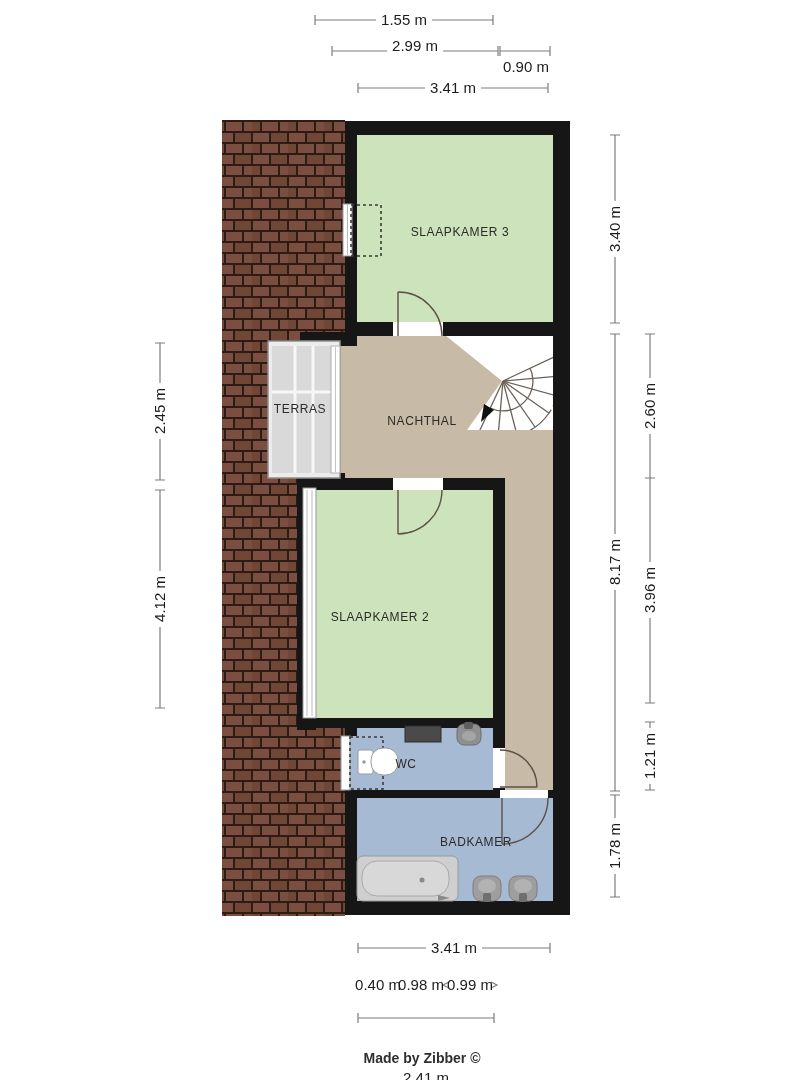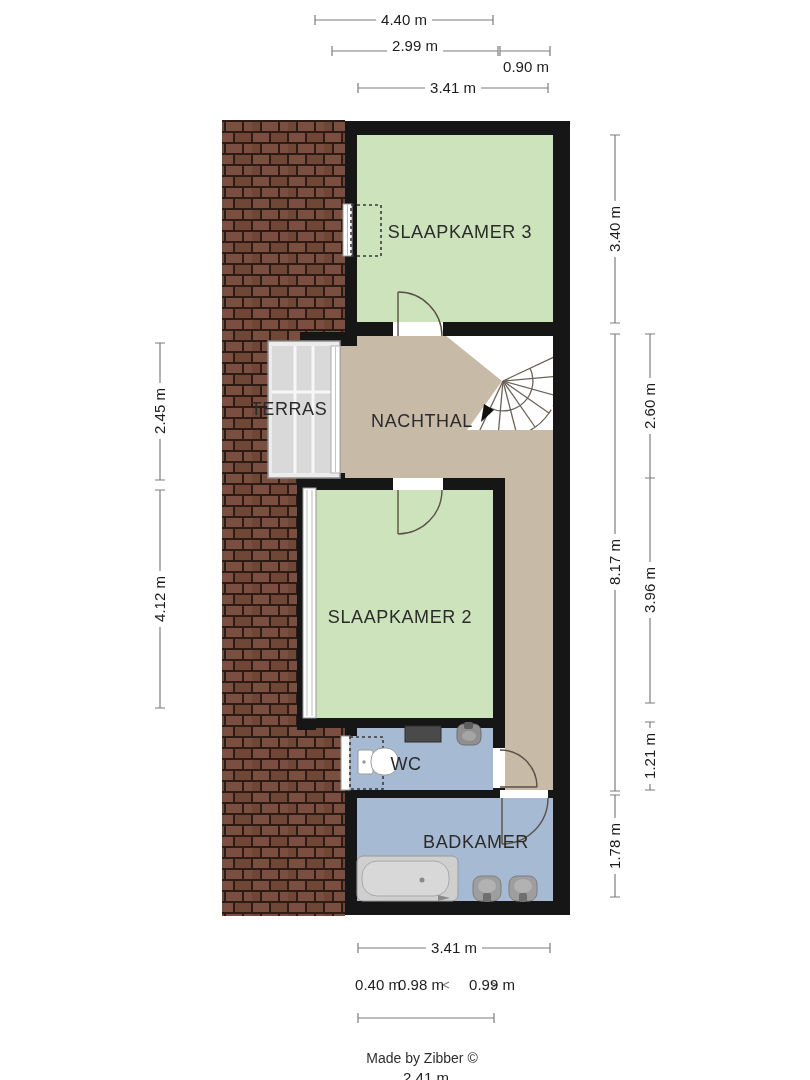--- a/index.html
+++ b/index.html
@@ -3,23 +3,23 @@
 <meta charset="utf-8">
 <style>
   html,body{margin:0;padding:0;background:#fff;}
   #stage{position:relative;width:810px;height:1080px;background:#fff;overflow:hidden;
          font-family:"Liberation Sans",sans-serif;}
   #plan-svg{position:absolute;left:0;top:0;}
   .dim{position:absolute;transform:translate(-50%,-50%);font-size:15px;color:#1c1c1c;
        background:#fff;padding:0 5px;white-space:nowrap;line-height:1.1;}
   .dim.v{transform:translate(-50%,-50%) rotate(-90deg);}
   .dim.noline{background:transparent;}
-  .room{position:absolute;transform:translate(-50%,-50%);font-size:18px;color:#2b2b2b;
+  .room{position:absolute;transform:translate(-50%,-50%);font-size:12px;color:#2b2b2b;
         letter-spacing:.6px;white-space:nowrap;}
-  .credit{position:absolute;transform:translate(-50%,-50%);font-size:14px;color:#2e2e2e;white-space:nowrap;}
+  .credit{position:absolute;transform:translate(-50%,-50%);font-size:14px;color:#2e2e2e;white-space:nowrap;font-weight:bold;}
 </style>
 </head>
 <body>
 
 <div id="stage">
 
 <svg id="plan-svg" width="810" height="1080" viewBox="0 0 810 1080">
   <defs>
     <pattern id="brick" width="36" height="22" patternUnits="userSpaceOnUse">
       <rect width="36" height="22" fill="#2e1b14"></rect>
@@ -179,41 +179,41 @@
       M358 83 V93 M548 83 V93 M358 943 V953 M550 943 V953 M358 1013 V1023 M494 1013 V1023
       M610 135 H620 M610 323 H620 M610 334 H620 M610 791 H620 M610 795 H620 M610 897 H620
       M645 334 H655 M645 478 H655 M645 703 H655 M645 722 H655 M645 790 H655
       M155 343 H165 M155 480 H165 M155 490 H165 M155 708 H165"></path>
     <path d="M449 982 L443 985 L449 988 M491 982 L497 985 L491 988"></path>
   </g>
 </svg>
 
   <div class="room" style="left:460px;top:232px">SLAAPKAMER 3</div>
   <div class="room" style="left:422px;top:421px">NACHTHAL</div>
-  <div class="room" style="left:289px;top:409px">TERRAS</div>
-  <div class="room" style="left:400px;top:617px">SLAAPKAMER 2</div>
+  <div class="room" style="left:300px;top:409px">TERRAS</div>
+  <div class="room" style="left:380px;top:617px">SLAAPKAMER 2</div>
   <div class="room" style="left:406px;top:764px">WC</div>
   <div class="room" style="left:476px;top:842px">BADKAMER</div>
 
-  <div class="dim" style="left:404px;top:20px">4.40 m</div>
+  <div class="dim" style="left:404px;top:20px">1.55 m</div>
   <div class="dim" style="left:415px;top:46px">2.99 m</div>
   <div class="dim" style="left:526px;top:67px">0.90 m</div>
   <div class="dim" style="left:453px;top:88px">3.41 m</div>
 
   <div class="dim v" style="left:615px;top:229px">3.40 m</div>
   <div class="dim v" style="left:615px;top:562px">8.17 m</div>
   <div class="dim v" style="left:615px;top:846px">1.78 m</div>
 
   <div class="dim v" style="left:650px;top:406px">2.60 m</div>
   <div class="dim v" style="left:650px;top:590px">3.96 m</div>
   <div class="dim v" style="left:650px;top:756px">1.21 m</div>
 
   <div class="dim v" style="left:160px;top:411px">2.45 m</div>
   <div class="dim v" style="left:160px;top:599px">4.12 m</div>
 
   <div class="dim" style="left:454px;top:948px">3.41 m</div>
   <div class="dim noline" style="left:378px;top:985px">0.40 m</div>
   <div class="dim noline" style="left:421px;top:985px">0.98 m</div>
-  <div class="dim noline" style="left:492px;top:985px">0.99 m</div>
+  <div class="dim noline" style="left:470px;top:985px">0.99 m</div>
   <div class="dim" style="left:426px;top:1078px">2.41 m</div>
 
   <div class="credit" style="left:422px;top:1058px">Made by Zibber ©</div>
 </div>
 
 </body></html>

